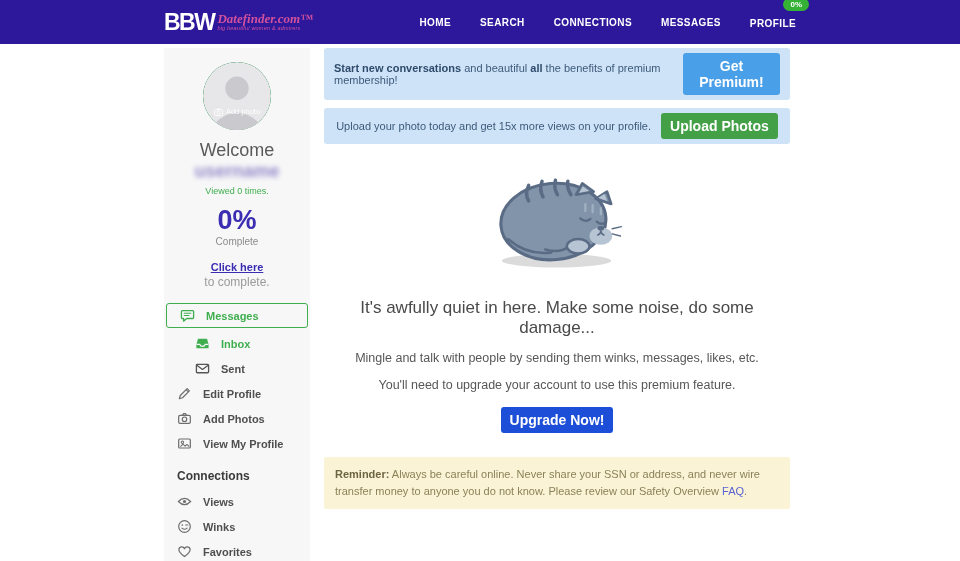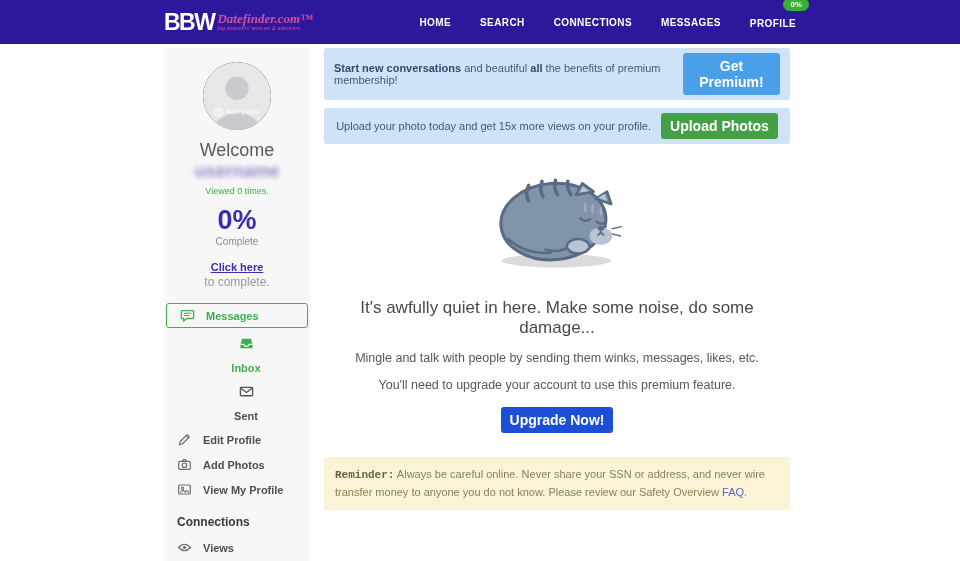--- a/index.html
+++ b/index.html
@@ -42,40 +42,40 @@
   .click-here { display:block; text-align:center; color:#3b2db2; font-weight:bold; font-size:11px;
     text-decoration:underline; margin-top:14px; }
   .to-complete { text-align:center; color:#9a9a9a; font-size:12px; margin-top:2px; }
 
   .side-menu { margin-top:14px; }
   .menu-item { display:flex; align-items:center; gap:11px; padding:4px 13px; margin:2px 0;
     font-size:11px; font-weight:bold; color:#4f4f4f; }
   .menu-item svg { flex:none; }
   .menu-item.active { border:1px solid #3fae4e; border-radius:3px; margin:0 2px 4px; color:#3fae4e; }
   .menu-item.green { color:#3fae4e; }
-  .menu-item.sub { padding-left:31px;flex-direction:column; }
+  .menu-item.sub { padding-left:31px; }
   .section-header { font-size:12px; font-weight:bold; color:#3b3b3b; padding:12px 13px 5px; }
 
   
   .content { width:466px; padding-top:0; }
   .banner { background:#cfe3f8; border-radius:3px; display:flex; align-items:center;
     justify-content:center; gap:10px; padding:5px 10px; min-height:32px;
     font-size:11px; color:#3d5a7a; margin-bottom:8px; }
   .banner b { color:#2f4c6c; }
   .btn { border:none; color:#fff; font-weight:bold; font-size:14px; padding:5px 9px;
     border-radius:3px; cursor:pointer; font-family:"Liberation Sans", sans-serif; }
   .btn-blue { background:#4aa0e8; }
   .btn-green { background:#43a047; }
   .btn-upgrade { background:#1d4ed8; display:block; margin:15px auto 0; }
   .cat-wrap { width:140px; margin:27px auto 0; }
   .headline { text-align:center; font-size:17px; font-weight:normal; color:#4a4a4a; margin-top:25px; }
   .subline { text-align:center; font-size:12.5px; color:#575757; margin-top:13px; }
   .reminder { margin-top:24px; background:#faf3d5; border-radius:2px; padding:9px 11px;
     font-size:11px; line-height:1.55; color:#8b8259; }
-  .reminder b { color:#6d6542;font-family:Liberation Mono, monospace; }
+  .reminder b { color:#6d6542; }
   .faq-link { color:#5b62d4; }
 </style>
 </head>
 <body>
 
 <div class="app">
 
   <header class="topbar">
     <div class="topbar-inner">
       <a class="logo">

